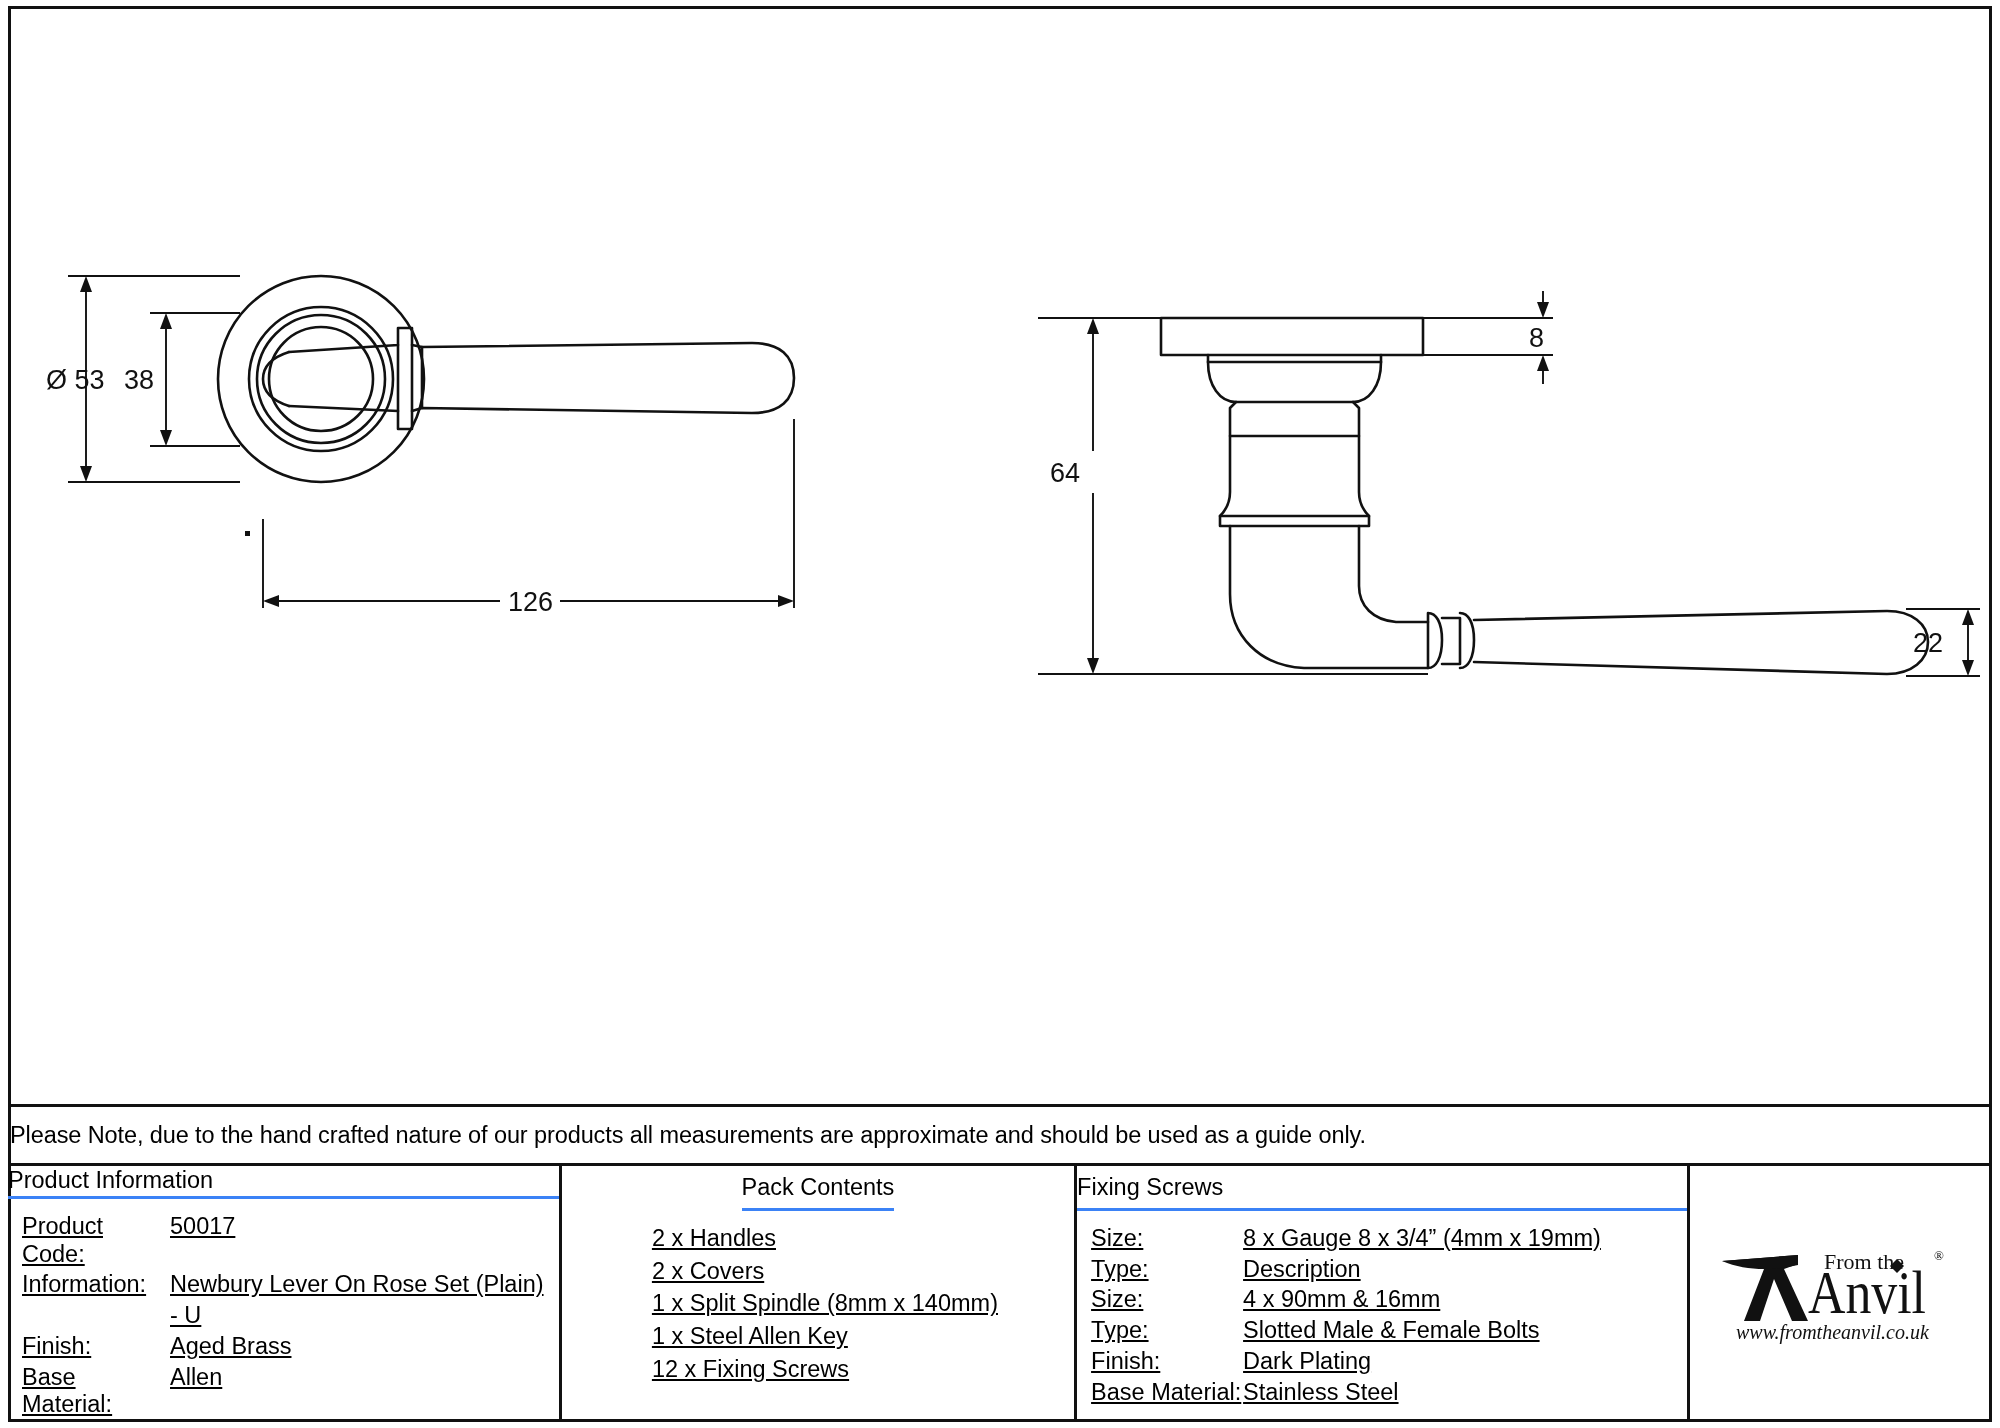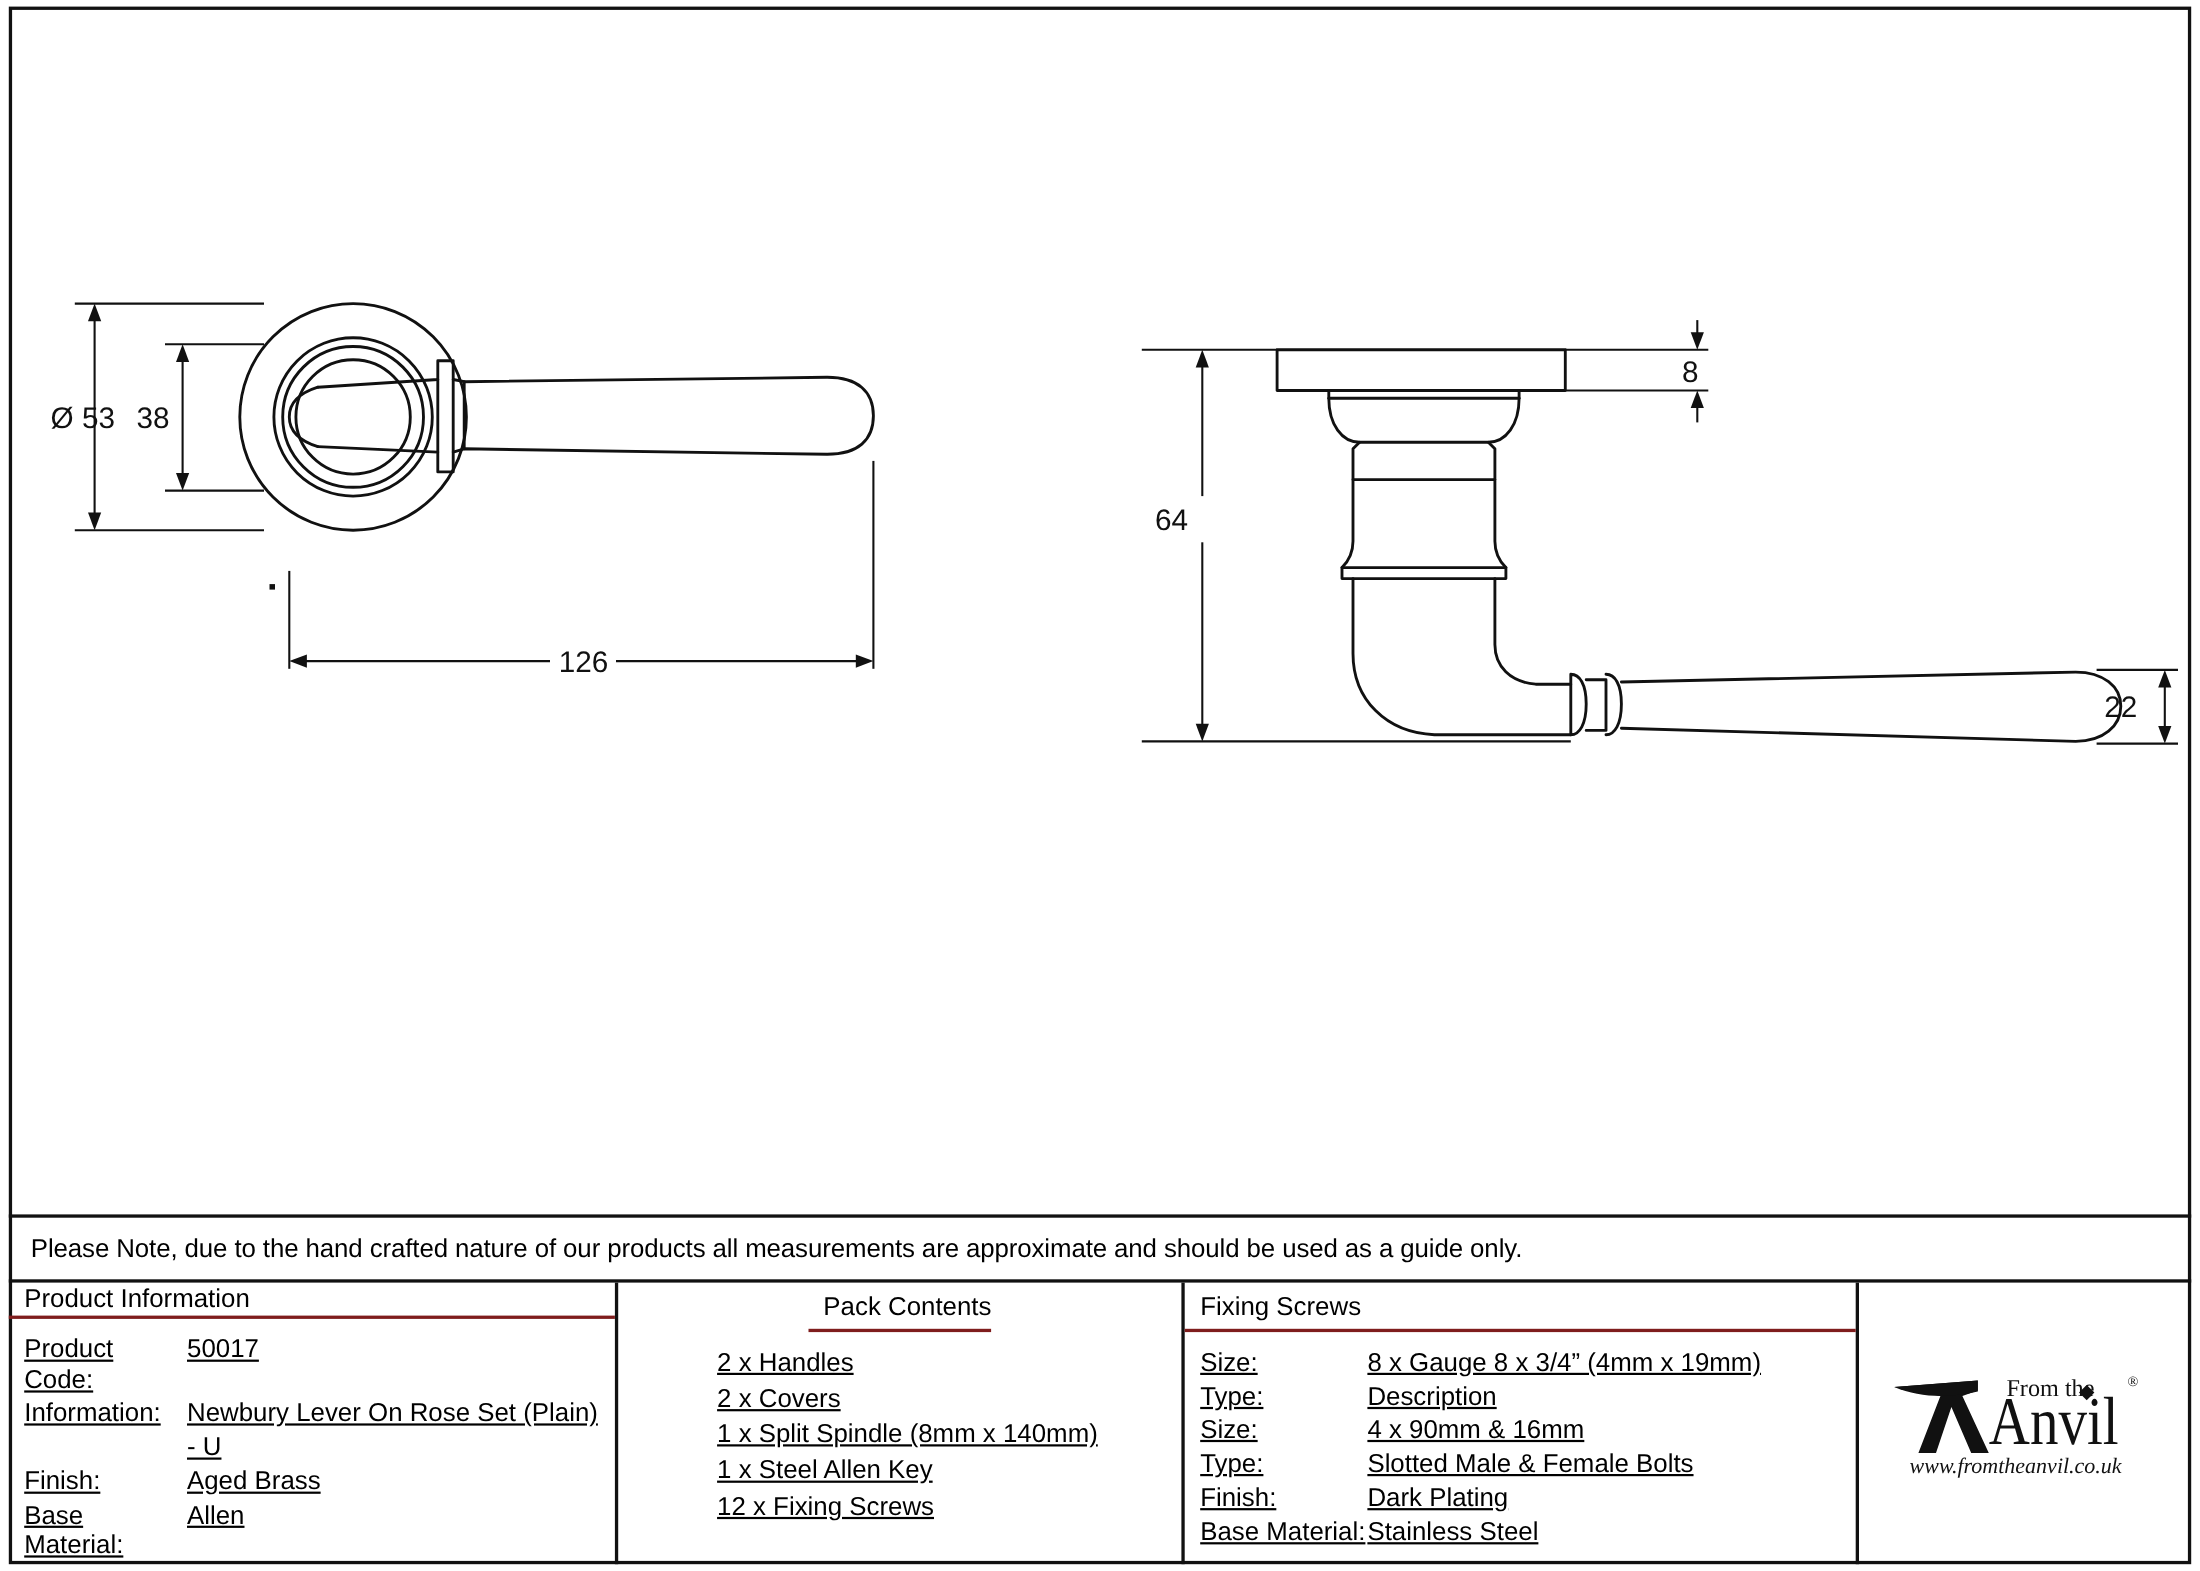--- a/index.html
+++ b/index.html
@@ -31,43 +31,43 @@
   .dimtxt{font-family:"Liberation Sans",sans-serif;font-size:27px;fill:#111;}
 
   
   .note-row{
     position:absolute;left:8px;top:1107px;width:1984px;height:59px;
     box-sizing:border-box;
     border-bottom:3px solid #111;
     display:flex;align-items:center;
   }
   .note-text{
-    padding-left:20px;
+    padding-left:2px;
     font-size:23.5px;
     letter-spacing:-0.1px;
     white-space:nowrap;
   }
 
   
   .spec{
     position:absolute;left:8px;top:1166px;width:1984px;height:256px;
     box-sizing:border-box;
     display:flex;
   }
   .col{box-sizing:border-box;border-right:3px solid #111;height:100%;display:flex;flex-direction:column;}
   .col:last-child{border-right:none;}
   .col-prod{width:575px;}
   .col-pack{width:535px;align-items:center;}
   .col-fix{width:636px;}
   .col-logo{width:314px;position:relative;}
   .col-head{
     height:45px;box-sizing:border-box;
-    border-bottom:3px solid #7f1d1d;
+    border-bottom:3px solid #3b82f6;
     display:flex;align-items:center;
-    padding-left:14px;
+    padding-left:0;
     font-size:23.5px;
   }
   .col-body{
     flex:1;box-sizing:border-box;
     padding:14px 0 0 14px;
     text-decoration:underline;
   }
   .kv{display:flex;font-size:23.5px;line-height:1.18;margin-bottom:3px;}
   .kv .k{width:148px;flex:0 0 148px;}
   .kv .v{flex:1;}

